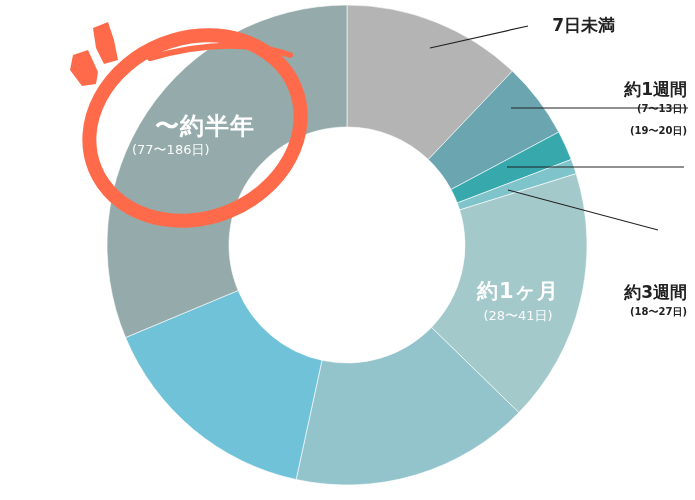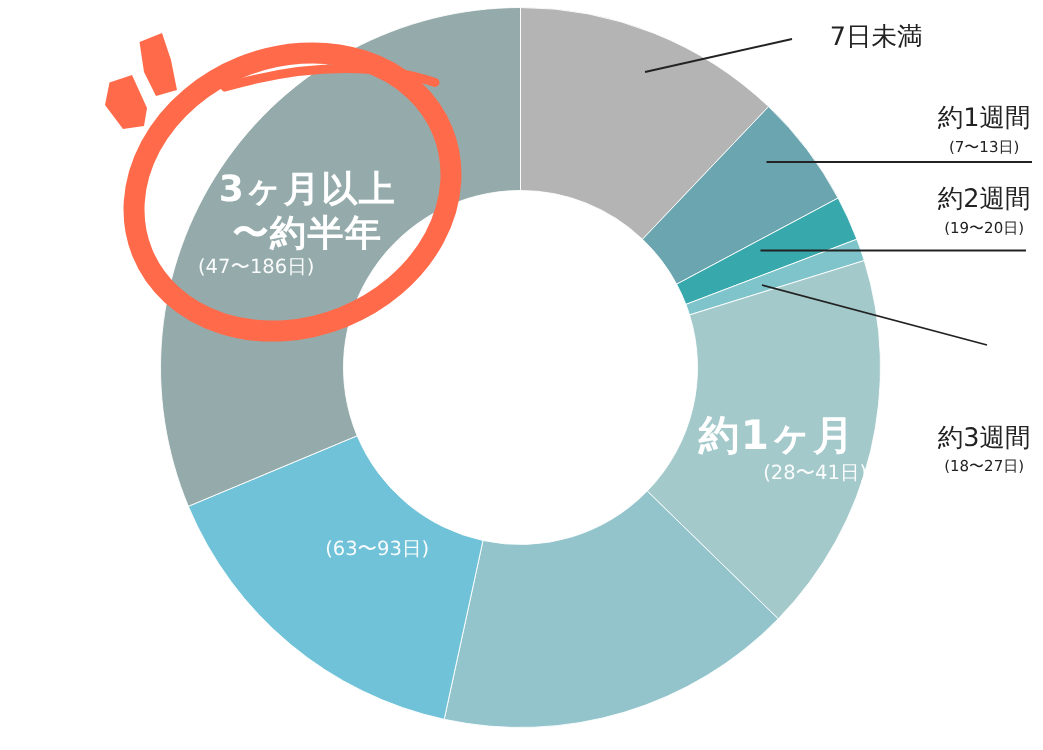--- a/index.html
+++ b/index.html
@@ -1,22 +1,22 @@
 <!DOCTYPE html>
 <html><head>
   <meta charset="utf-8">
   <style>
     html, body { margin: 0; padding: 0; background: #ffffff; }
     body { width: 695px; height: 500px; position: relative; overflow: hidden;
       font-family: "DejaVu Sans", "Liberation Sans", sans-serif; }
     #chart-svg { position: absolute; left: 0; top: 0; }
     .seg-label { position: absolute; color: #ffffff; text-align: center; white-space: nowrap; }
-    .seg-label .main { font-weight: bold; font-size: 27px; line-height: 32px; letter-spacing: 1px; }
-    .seg-label .sub { font-size: 13px; line-height: 18px; opacity: 0.95; text-align: right; }
-    .ext-label { position: absolute; color: #222; text-align: center; white-space: nowrap; }
+    .seg-label .main { font-weight: bold; font-size: 21px; line-height: 32px; letter-spacing: 1px; }
+    .seg-label .sub { font-size: 13px; line-height: 18px; opacity: 0.95; }
+    .ext-label { position: absolute; color: #222; text-align: right; white-space: nowrap; font-weight: bold; }
     .ext-label .main { font-size: 17px; line-height: 22px; }
     .ext-label .sub { font-size: 10px; line-height: 17px; }
   </style>
 </head>
 <body>
 
 <svg id="chart-svg" width="695" height="500" viewBox="0 0 695 500">
   <g id="segments">
       <path d="M347 5 A240 240 0 0 1 512.3873140129637 71.0832487551088 L428.3154293897071 159.4909306379285 A118 118 0 0 0 347 127 Z" fill="#b4b4b4" stroke="#ffffff" stroke-width="0.6"></path>
       <path d="M512.3873140129637 71.0832487551088 A240 240 0 0 1 558.7498943443888 132.0310562803202 L451.1103647193245 189.45693600449076 A118 118 0 0 0 428.3154293897071 159.4909306379285 Z" fill="#6ba5b0" stroke="#ffffff" stroke-width="0.6"></path>
@@ -46,35 +46,32 @@
 <div id="inside-labels"></div>
 <div id="outside-labels"></div>
 
 <div class="seg-label" style="left:458px;top:275px;width:120px;">
   <div class="main">約1ヶ月</div>
   <div class="sub">(28〜41日)</div>
 </div>
 <div class="seg-label" style="left:333px;top:397px;width:120px;">
 </div>
 <div class="seg-label" style="left:166px;top:358px;width:120px;">
-  <div class="sub">(63〜93日)</div>
 </div>
 <div class="seg-label" style="left:130px;top:112px;width:150px;">
-  <div class="main" style="font-size:24px;line-height:29px;">3ヶ月以上</div>
   <div class="main" style="font-size:24px;line-height:29px;">〜約半年</div>
-  <div class="sub" style="text-align:left;padding-left:2px;">(47〜186日)</div>
+  <div class="sub" style="text-align:left;padding-left:2px;">(77〜186日)</div>
 </div>
 
 <div class="ext-label" style="right:80px;top:14px;">
   <div class="main">7日未満</div>
 </div>
-<div class="ext-label" style="right:8px;top:68px;">
+<div class="ext-label" style="right:8px;top:78px;">
   <div class="main">約1週間</div>
   <div class="sub">(7〜13日)</div>
 </div>
 <div class="ext-label" style="right:8px;top:122px;">
-  <div class="main">約2週間</div>
   <div class="sub">(19〜20日)</div>
 </div>
 <div class="ext-label" style="right:8px;top:238px;margin-top:43px;">
   <div class="main">約3週間</div>
   <div class="sub">(18〜27日)</div>
 </div>
 
 </body></html>

